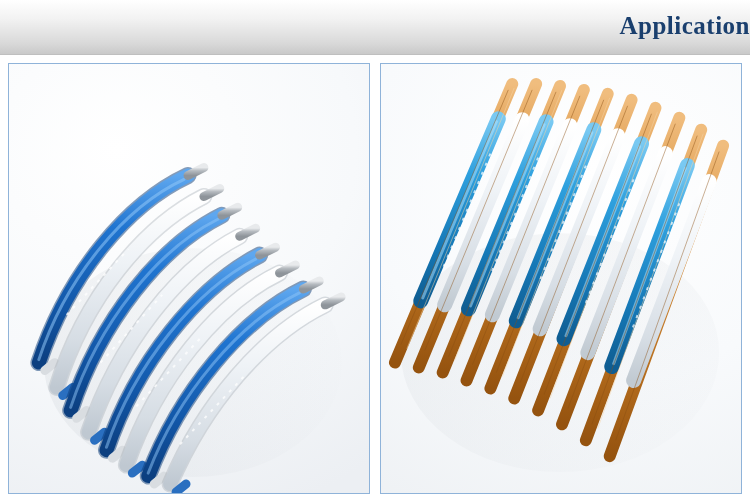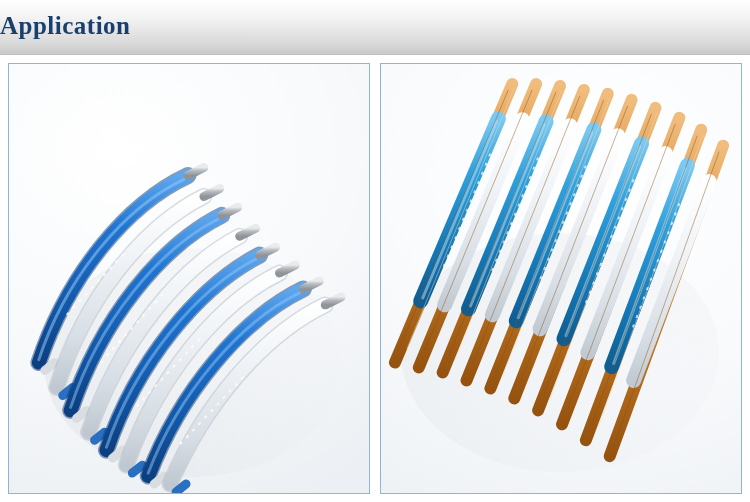--- a/index.html
+++ b/index.html
@@ -19,21 +19,21 @@
   .banner {
     position: absolute;
     left: 0;
     top: 0;
     width: 750px;
     height: 55px;
     background: linear-gradient(to bottom, #ffffff 0%, #f2f2f2 35%, #d9d9d9 80%, #c9c9c9 100%);
     border-bottom: 1px solid #bfbfbf;
     display: flex;
     align-items: center;
-    justify-content: flex-start;
+    justify-content: flex-end;
     box-sizing: border-box;
   }
   .banner-title {
     font-family: "Liberation Serif", serif;
     font-weight: bold;
     font-size: 25px;
     color: #1a3f6e;
     letter-spacing: 0.5px;
     line-height: 1;
     padding-bottom: 4px;

